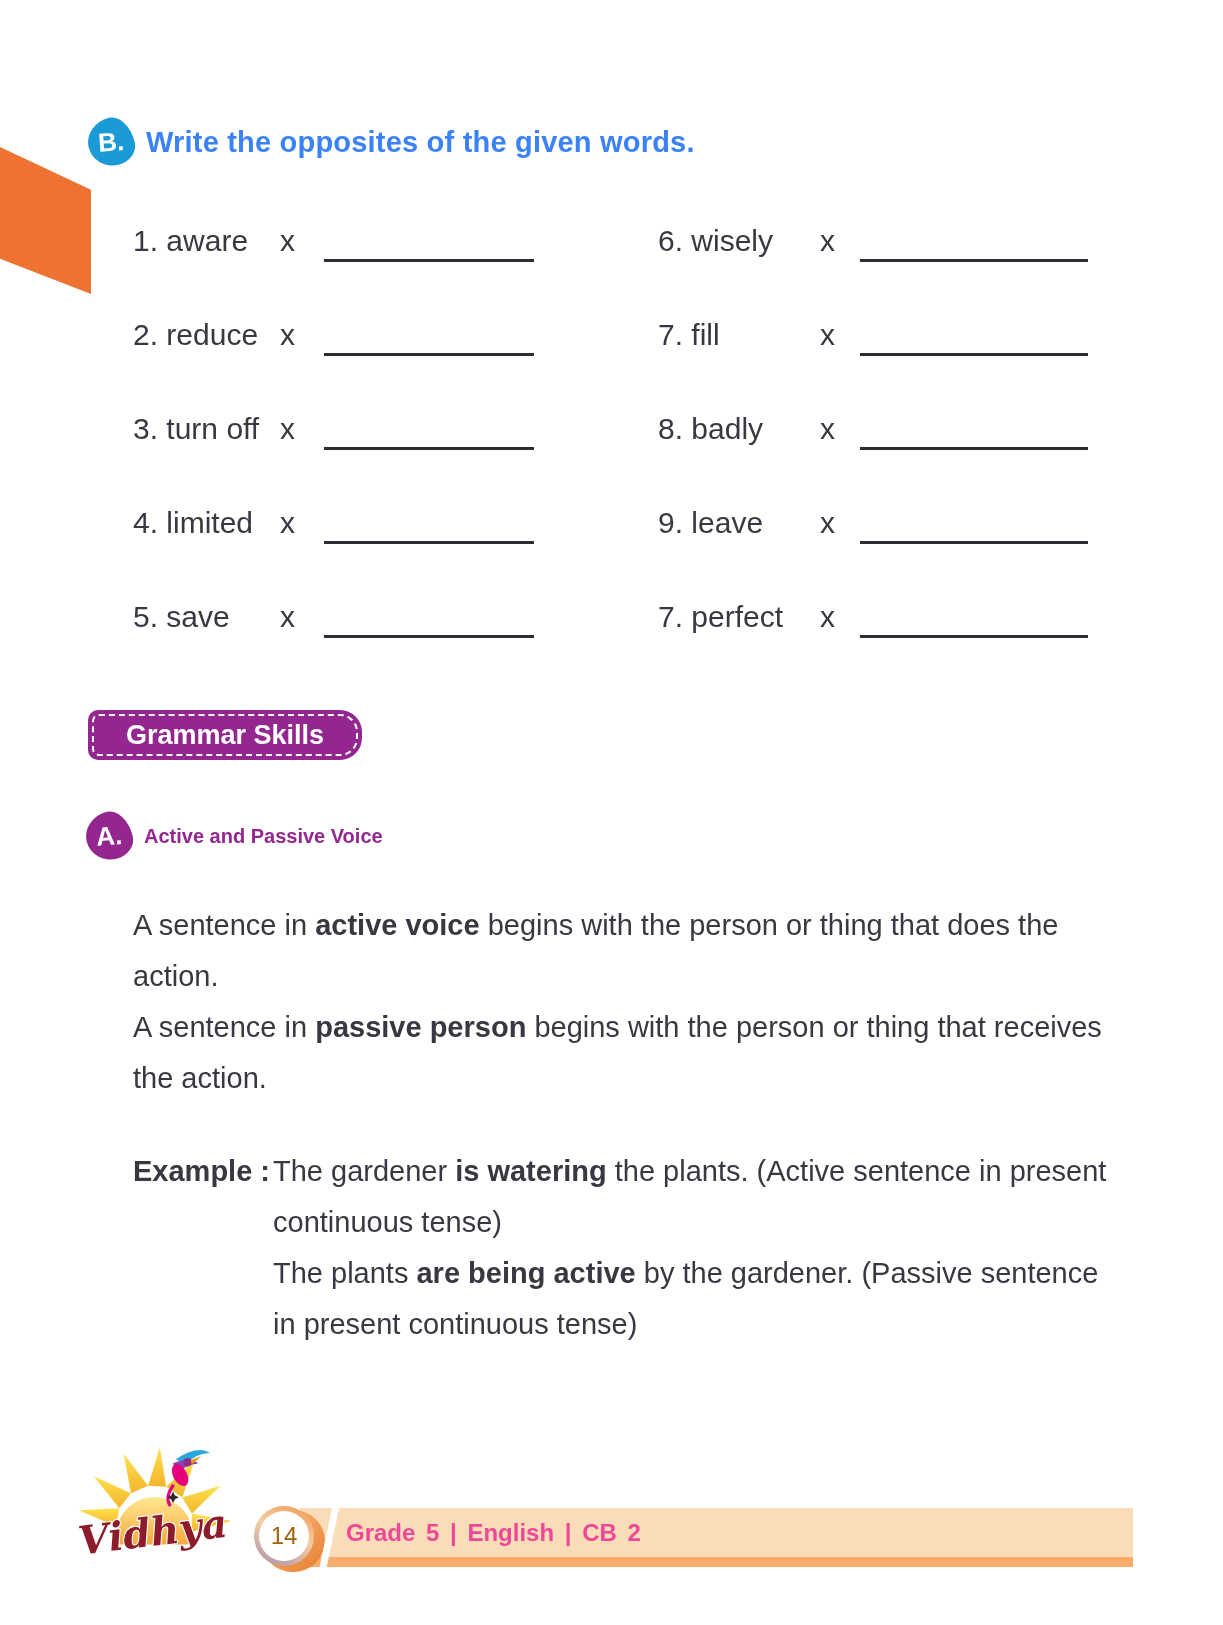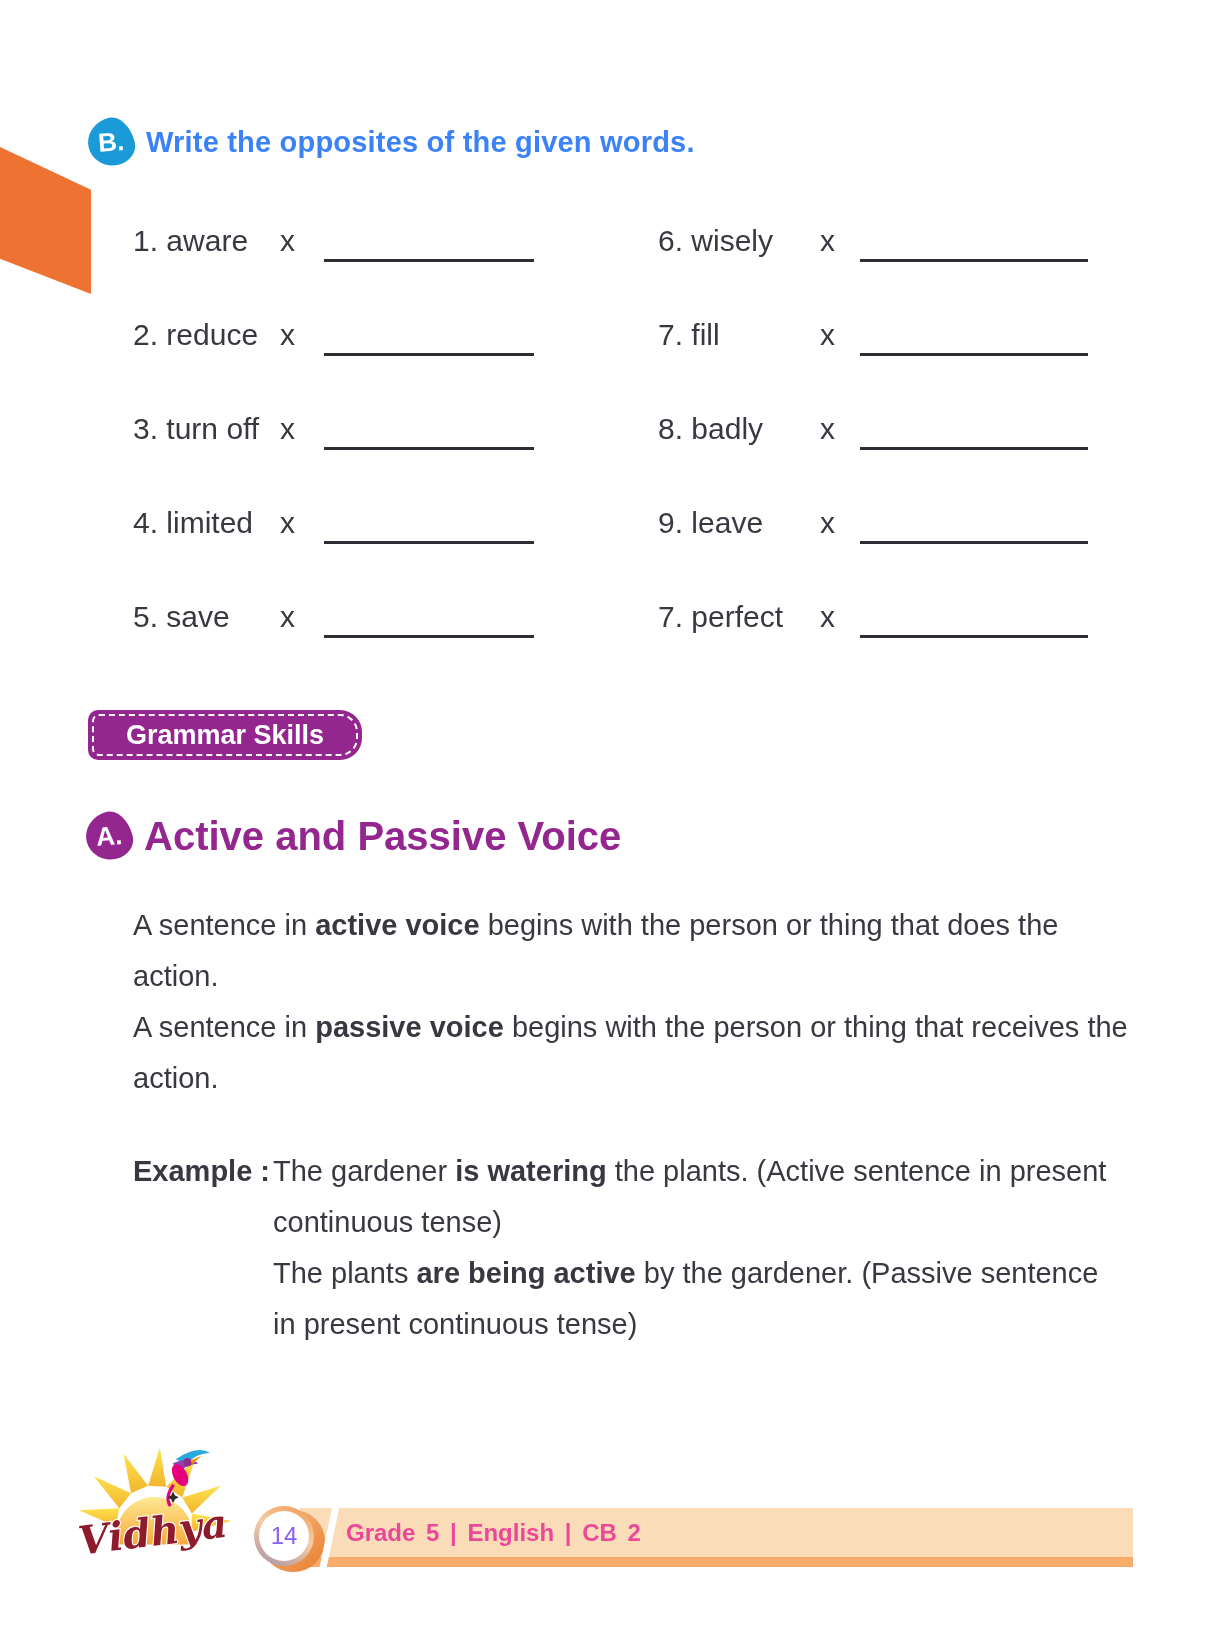--- a/index.html
+++ b/index.html
@@ -39,21 +39,21 @@
 
   
   .gs-badge { position:absolute; left:88px; top:710px; width:274px; height:50px;
     background:#93278F; border-radius:10px 22px 22px 10px;
     display:flex; align-items:center; justify-content:center; }
   .gs-badge::before { content:""; position:absolute; inset:4px;
     border:2px dashed #ffffff; border-radius:7px 18px 18px 7px; }
   .gs-badge span { color:#fff; font-weight:bold; font-size:27px; position:relative; }
 
   .header-a { position:absolute; left:86px; top:812px; display:flex; align-items:center; gap:12px; }
-  .title-a { color:#93278F; font-weight:bold; font-size:40px; }
+  .title-a { color:#93278F; font-weight:bold; font-size:20px; }
 
   
   .paras { position:absolute; left:133px; top:900px; width:1010px;
     font-size:29px; line-height:51px; color:#3A3740; }
   .b { font-weight:bold; }
 
   
   .example { position:absolute; left:133px; top:1146px; display:flex;
     font-size:29px; line-height:51px; color:#3A3740; }
   .ex-label { width:140px; flex:none; font-weight:bold; }
@@ -66,21 +66,21 @@
     font-size:24px; font-weight:bold; color:#ec4899; word-spacing:4px; }
   .swoosh { position:absolute; left:261px; top:1510px; width:64px; height:62px;
     border-radius:50%; background:linear-gradient(140deg,#F9BE85,#E87E2E); }
   .slash { position:absolute; left:326px; top:1500px; width:7px; height:74px;
     background:#ffffff; transform:rotate(12deg); }
   .pcircle { position:absolute; left:254px; top:1506px; width:60px; height:60px; border-radius:50%;
     background:linear-gradient(205deg,#F2A969 15%,#F6CDA6 45%,#AE97A5 95%);
     display:flex; align-items:center; justify-content:center; }
   .pcircle-inner { width:50px; height:50px; border-radius:50%; background:#fff;
     display:flex; align-items:center; justify-content:center;
-    font-size:24px; color:#8b5cf6; }
+    font-size:24px; color:#a16207; }
   .logo { position:absolute; left:72px; top:1425px; width:165px; height:160px; }
 </style>
 </head>
 <body>
 
 <div class="page">
 
   <div class="corner-shape"></div>
 
   <div class="header-b">
@@ -152,21 +152,21 @@
 
   <div class="header-a">
     <div class="blob-badge purple">
       <span>A.</span>
     </div>
     <div class="title-a">Active and Passive Voice</div>
   </div>
 
   <div class="paras">
     <p><span>A sentence in </span><span class="b">active voice</span><span> begins with the person or thing that does the action.</span></p>
-    <p><span>A sentence in </span><span class="b">passive voice</span><span> begins with the person or thing that receives the action.</span></p>
+    <p><span>A sentence in </span><span class="b">passive person</span><span> begins with the person or thing that receives the action.</span></p>
   </div>
 
   <div class="example">
     <div class="ex-label">Example :</div>
     <div class="ex-content">
       <p><span>The gardener </span><span class="b">is watering</span><span> the plants. (Active sentence in present continuous tense)</span></p>
       <p><span>The plants </span><span class="b">are being active</span><span> by the gardener. (Passive sentence in present continuous tense)</span></p>
     </div>
   </div>
 

